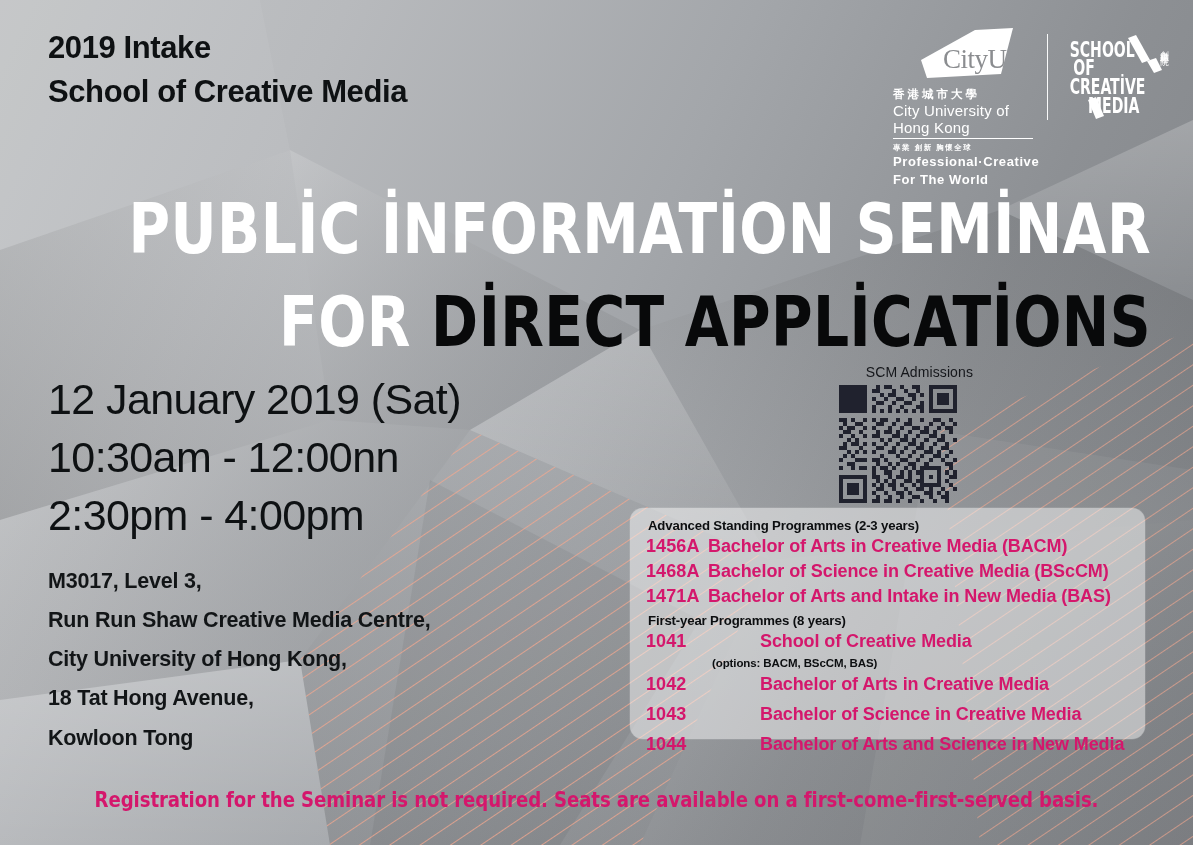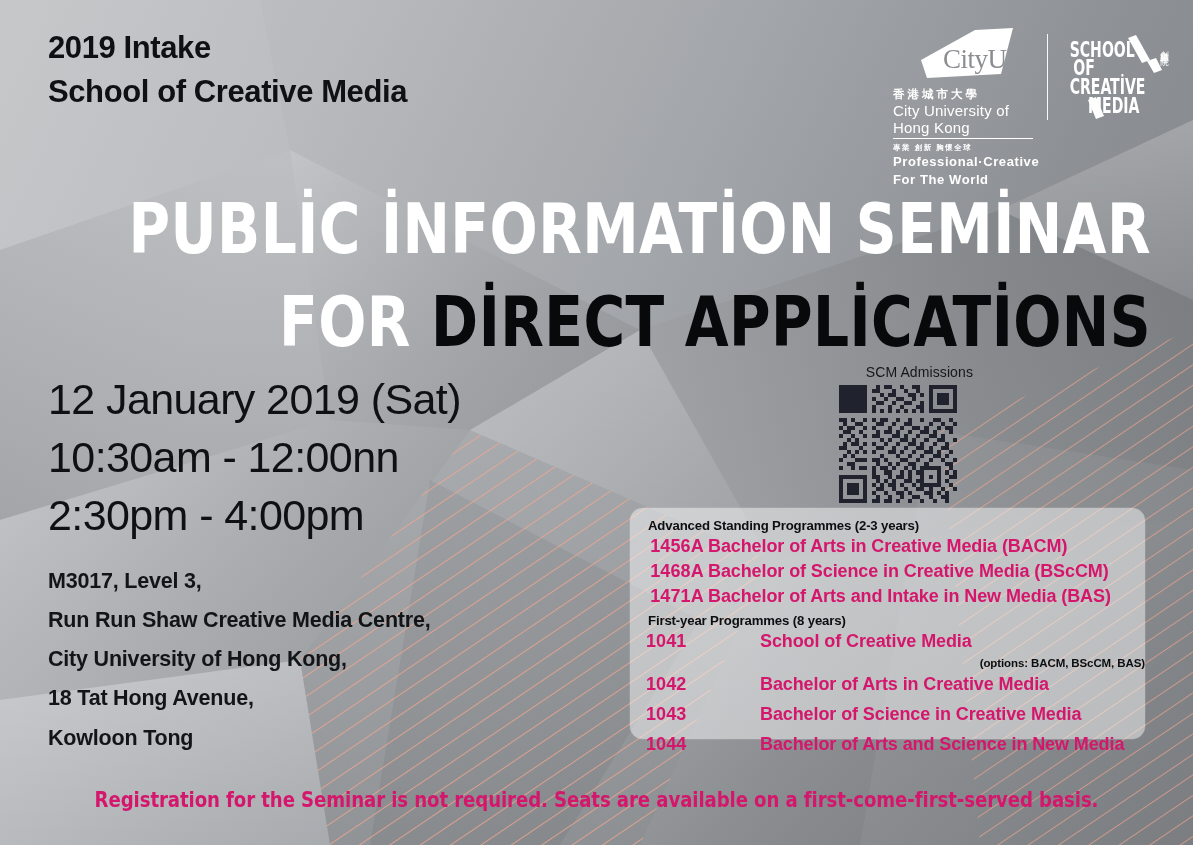--- a/index.html
+++ b/index.html
@@ -61,24 +61,24 @@
     background:rgba(255,255,255,.46);border-radius:13px;
     box-shadow:0 0 0 .5px rgba(255,255,255,.20);
   }
   .panel-inner{position:absolute;inset:0;padding:10px 0 0 16px;}
   .grp-head{font-weight:bold;font-size:13.2px;color:#0c0e10;letter-spacing:-.15px;margin:0 0 3px 2px;}
   .grp-head.second{margin-top:6px;}
   .prow{display:flex;align-items:baseline;margin-bottom:2px;}
   .pcode{font-weight:bold;font-size:18px;color:#d4176c;min-width:66px;letter-spacing:.1px;}
   .pname{font-weight:bold;font-size:18px;color:#d4176c;letter-spacing:-.1px;white-space:nowrap;}
   .rows-adv .prow{margin-bottom:4px;}
-  .rows-adv .pcode{min-width:62px;text-align:center;}
+  .rows-adv .pcode{min-width:62px;}
   .rows-fy .pcode{min-width:66px;}
   .rows-fy .prow{margin-bottom:9px;gap:48px;}
-  .psub{font-weight:bold;font-size:11.5px;color:#0c0e10;margin:-4px 0 5px 66px;letter-spacing:-.1px;text-align:right;}
+  .psub{font-weight:bold;font-size:11.5px;color:#0c0e10;margin:-4px 0 5px 66px;letter-spacing:-.1px;}
 
   
   .note{
     position:absolute;left:0;right:0;top:788px;text-align:center;
     font-family:"DejaVu Sans Condensed","Liberation Sans Narrow","Liberation Sans",sans-serif;
     font-weight:bold;font-size:21px;color:#d4176c;letter-spacing:-.1px;
     transform:scaleX(.96);
   }
 </style>
 </head>

